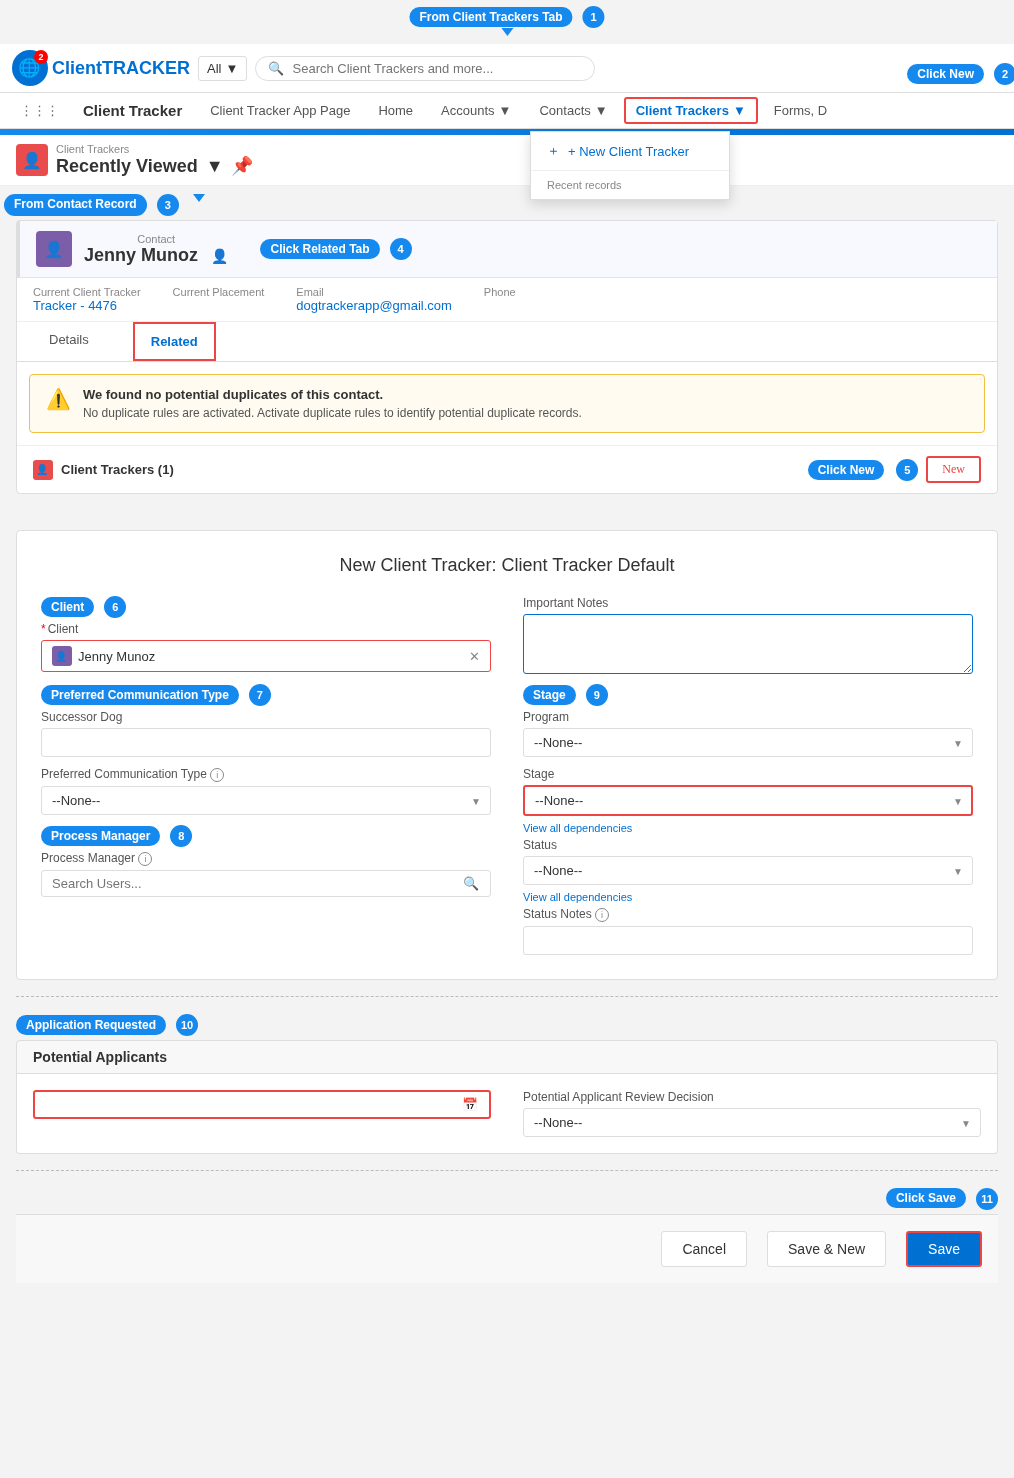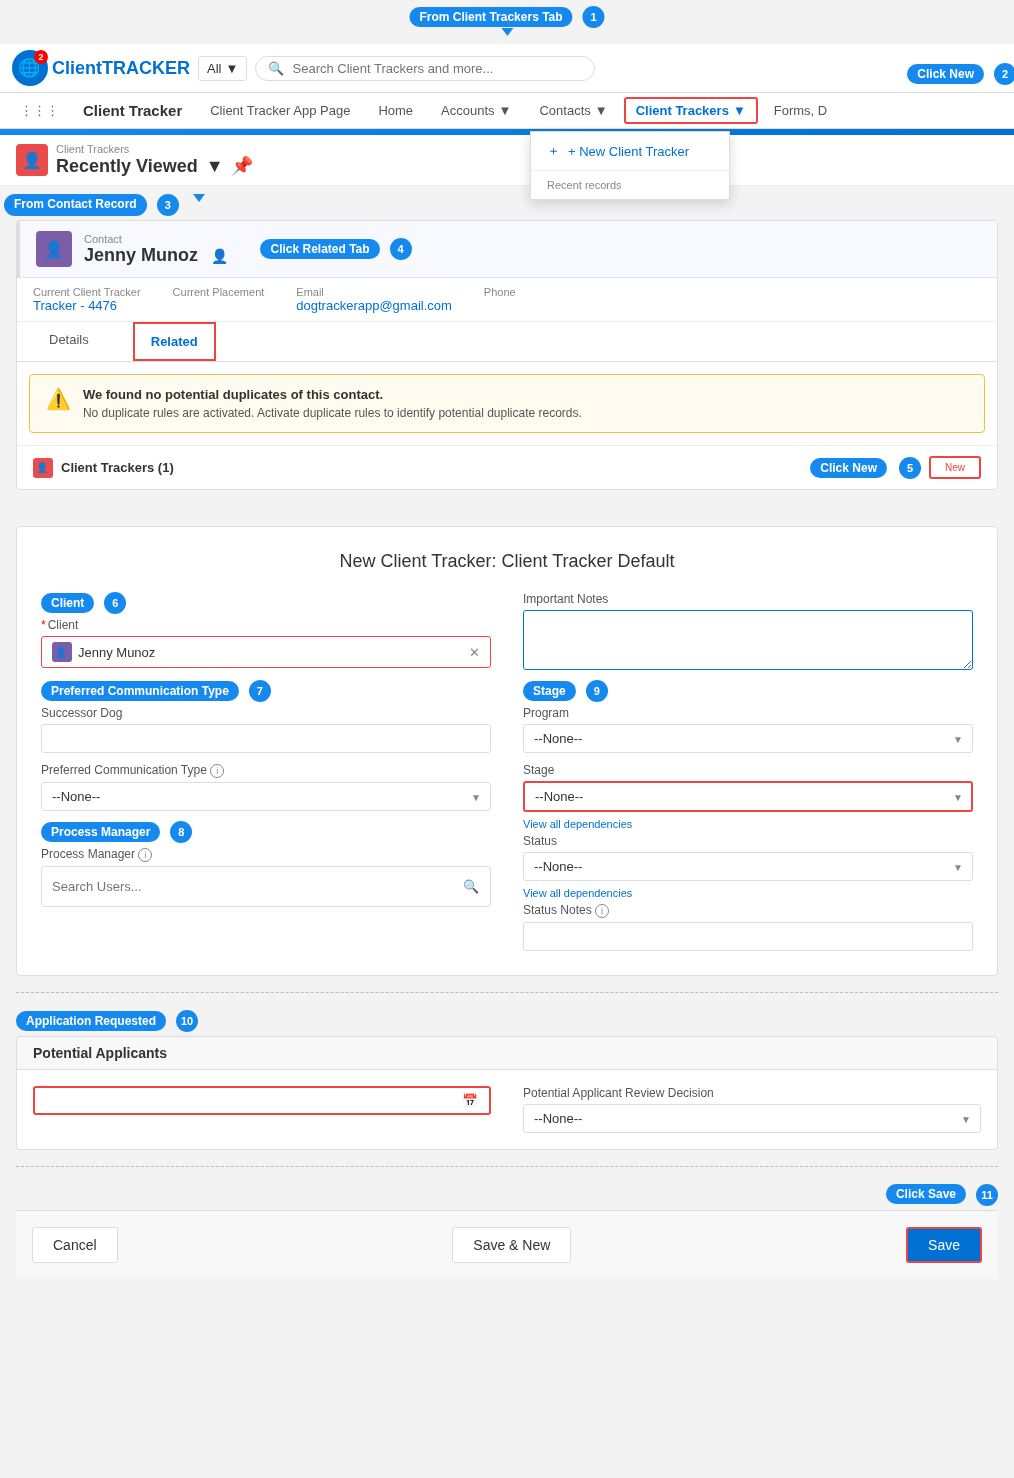--- a/index.html
+++ b/index.html
@@ -38,74 +38,74 @@
     .breadcrumb-text { font-size: 11px; color: #888; }
     .breadcrumb-title { font-size: 18px; font-weight: 600; color: #333; display: flex; align-items: center; gap: 8px; }
     .pin-icon { color: #888; cursor: pointer; }
 
     
     .bubble { background: #1589ee; color: #fff; border-radius: 14px; padding: 3px 10px; font-size: 12px; font-weight: 600; display: inline-block; white-space: nowrap; }
 
     
     .contact-header { background: #f8f8ff; border-bottom: 1px solid #e0e4f0; padding: 10px 16px; display: flex; align-items: center; gap: 12px; border-left: 3px solid #ddd; }
     .contact-icon { width: 36px; height: 36px; background: #7b5ea7; border-radius: 4px; display: flex; align-items: center; justify-content: center; color: #fff; font-size: 16px; }
-    .contact-label { font-size: 11px; color: #888; }
+    .contact-label { font-size: 11px; color: #888; text-align: center; }
     .contact-name { font-size: 18px; font-weight: 600; color: #333; }
     .contact-sub { display: flex; gap: 32px; padding: 8px 16px; background: #fff; border-bottom: 1px solid #eee; }
     .contact-field { display: flex; flex-direction: column; }
     .field-label { font-size: 11px; color: #888; }
     .field-value { font-size: 13px; color: #0070d2; }
     .field-value.plain { color: #333; }
 
     
     .tabs { display: flex; border-bottom: 1px solid #ddd; padding: 0 16px; background: #fff; }
     .tab { padding: 10px 16px; cursor: pointer; font-size: 13px; color: #555; }
     .tab.active { border-bottom: 2px solid #0070d2; color: #0070d2; font-weight: 600; margin-left: 28px; }
 
     
     .warning-box { margin: 12px; background: #fffbf0; border: 1px solid #f0c040; border-radius: 4px; padding: 12px 16px; display: flex; gap: 12px; align-items: flex-start; }
     .warning-icon { font-size: 20px; color: #f0a500; }
 
     
     .ct-row { display: flex; align-items: center; justify-content: space-between; padding: 10px 16px; border-top: 1px solid #eee; }
     .ct-label { display: flex; align-items: center; gap: 8px; font-size: 13px; font-weight: 600; }
     .ct-icon { width: 20px; height: 20px; background: #e84c4c; border-radius: 3px; display: flex; align-items: center; justify-content: center; color: #fff; font-size: 10px; }
-    .btn-new { border: 1px solid #e44; color: #e44; background: #fff; padding: 4px 14px; border-radius: 3px; cursor: pointer; font-size: 10px; }
+    .btn-new { border: 1px solid #e44; color: #e44; background: #fff; padding: 4px 14px; border-radius: 3px; cursor: pointer; font-size: 12px; font-family: Liberation Serif, serif; }
 
     
     .form-section { background: #fff; margin: 16px; border: 1px solid #ddd; border-radius: 4px; padding: 24px; }
     .form-title { text-align: center; font-size: 18px; color: #333; margin-bottom: 20px; }
     .form-grid { display: grid; grid-template-columns: 1fr 1fr; gap: 16px 32px; }
     .form-field { display: flex; flex-direction: column; gap: 4px; }
     .form-label { font-size: 12px; color: #555; }
     .form-label.required::before { content: '*'; color: red; margin-right: 2px; }
     .form-input { border: 1px solid #ddd; border-radius: 3px; padding: 6px 10px; font-size: 13px; color: #333; background: #fff; }
     .form-textarea { border: 1px solid #0070d2; border-radius: 3px; padding: 6px 10px; font-size: 13px; height: 60px; resize: vertical; width: 100%; }
     .form-select { border: 1px solid #ddd; border-radius: 3px; padding: 6px 10px; font-size: 13px; color: #333; background: #fff; width: 100%; appearance: none; }
     .form-select.highlighted { border: 2px solid #e44; }
     .select-wrapper { position: relative; }
     .select-wrapper::after { content: '▼'; position: absolute; right: 10px; top: 50%; transform: translateY(-50%); font-size: 10px; color: #888; pointer-events: none; }
     .client-input-wrapper { display: flex; align-items: center; gap: 6px; border: 1px solid #e44; border-radius: 3px; padding: 5px 10px; background: #fff; }
     .client-icon { width: 20px; height: 20px; background: #7b5ea7; border-radius: 3px; display: flex; align-items: center; justify-content: center; color: #fff; font-size: 10px; }
     .client-x { color: #888; cursor: pointer; margin-left: auto; }
     .view-deps { font-size: 11px; color: #0070d2; cursor: pointer; margin-top: 2px; }
-    .search-users { display: flex; align-items: center; border: 1px solid #ddd; border-radius: 3px; padding: 12px 10px; gap: 8px; }
+    .search-users { display: flex; align-items: center; border: 1px solid #ddd; border-radius: 3px; padding: 5px 10px; gap: 8px; }
     .search-users input { border: none; outline: none; font-size: 13px; flex: 1; color: #888; }
     .info-icon { display: inline-flex; align-items: center; justify-content: center; width: 14px; height: 14px; border-radius: 50%; border: 1px solid #888; color: #888; font-size: 9px; cursor: pointer; }
 
     
     .section-header { background: #f8f8f8; border: 1px solid #ddd; border-radius: 4px 4px 0 0; padding: 8px 16px; font-size: 14px; font-weight: 600; color: #333; margin: 0 16px; }
     .section-body { background: #fff; border: 1px solid #ddd; border-top: none; border-radius: 0 0 4px 4px; padding: 16px; margin: 0 16px 16px; }
     .app-grid { display: grid; grid-template-columns: 1fr 1fr; gap: 16px 32px; }
     .date-input-wrapper { display: flex; align-items: center; border: 2px solid #e44; border-radius: 3px; padding: 5px 10px; background: #fff; }
     .date-input-wrapper input { border: none; outline: none; font-size: 13px; flex: 1; }
     .cal-icon { color: #888; cursor: pointer; }
 
     
-    .footer-bar { background: #f8f8f8; border-top: 1px solid #ddd; padding: 16px; display: flex; justify-content: space-between; gap: 8px; margin: 0 16px 16px; }
+    .footer-bar { background: #f8f8f8; border-top: 1px solid #ddd; padding: 16px; display: flex; justify-content: flex-end; gap: 20px; margin: 0 16px 16px; }
     .btn { padding: 8px 20px; border-radius: 3px; font-size: 14px; cursor: pointer; font-weight: 500; }
     .btn-cancel { background: #fff; border: 1px solid #ddd; color: #333; }
     .btn-savenew { background: #fff; border: 1px solid #ddd; color: #333; }
     .btn-save { background: #0070d2; border: 1px solid #0050a0; color: #fff; }
     .step-badge { background: #1589ee; color: #fff; border-radius: 50%; width: 22px; height: 22px; display: inline-flex; align-items: center; justify-content: center; font-size: 11px; font-weight: 700; margin-left: 4px; }
 
     
     .outer { background: #f3f3f3; padding-bottom: 20px; }
     .arrow-down { width: 0; height: 0; border-left: 6px solid transparent; border-right: 6px solid transparent; border-top: 8px solid #1589ee; margin: 0 auto; }
 

